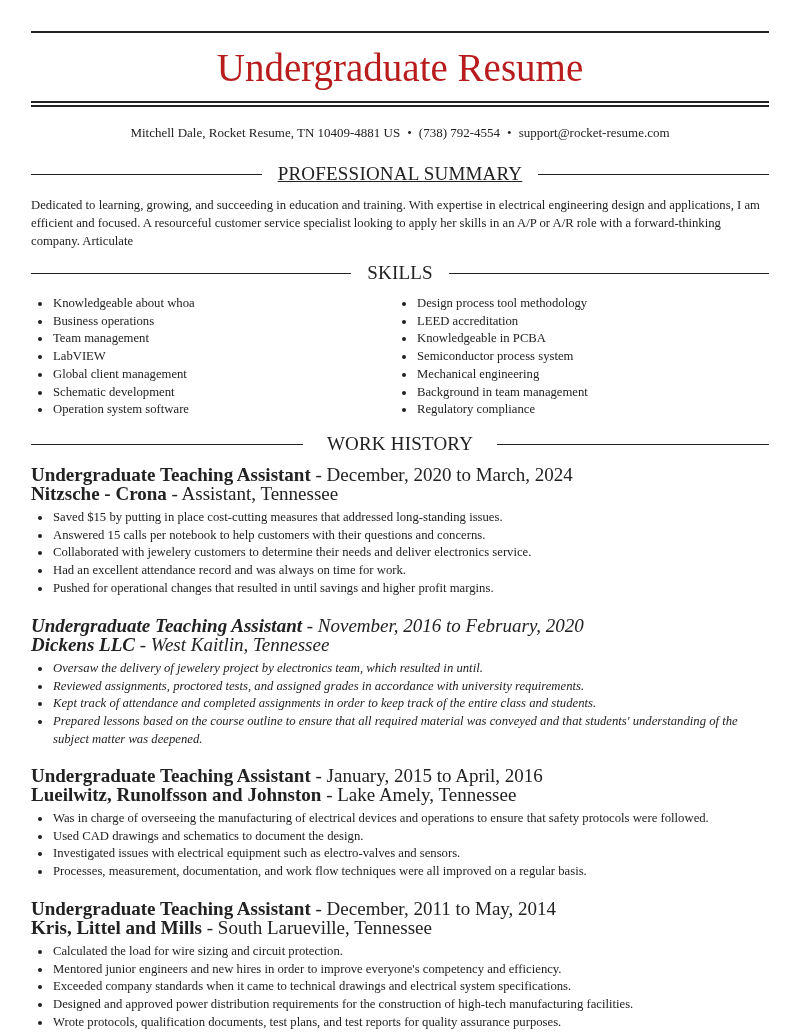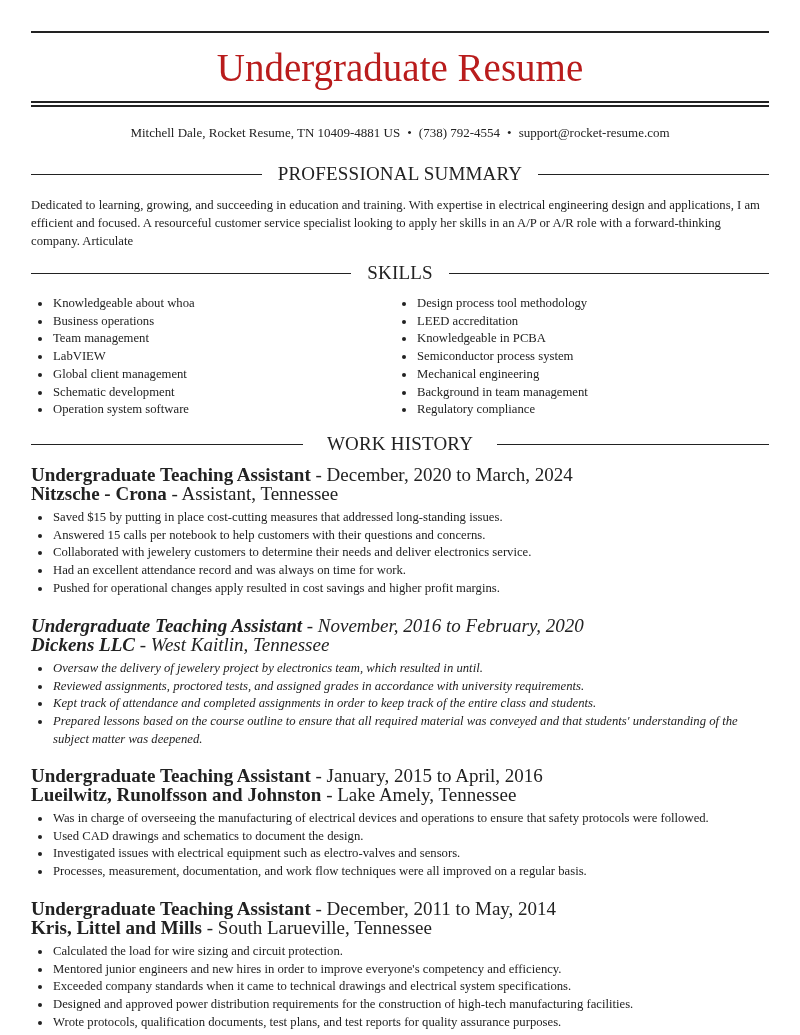--- a/index.html
+++ b/index.html
@@ -62,21 +62,21 @@
 <div class="page">
   <div class="rule-top"></div>
   <h1 class="title">Undergraduate Resume</h1>
   <div class="rule-double1"></div>
   <div class="rule-double2"></div>
 
   <div class="contact">
     <span>Mitchell Dale, Rocket Resume, TN 10409-4881 US</span><span class="sep">•</span><span>(738) 792-4554</span><span class="sep">•</span><span>support@rocket-resume.com</span>
   </div>
 
-  <div class="section-head" style="top:162px;">
+  <div class="section-head" style="top:162px;text-decoration:underline;">
     <div class="line"></div>
     <div class="label">PROFESSIONAL SUMMARY</div>
     <div class="line"></div>
   </div>
   <p class="summary">Dedicated to learning, growing, and succeeding in education and training. With expertise in electrical engineering design and applications, I am efficient and focused. A resourceful customer service specialist looking to apply her skills in an A/P or A/R role with a forward-thinking company. Articulate</p>
 
   <div class="section-head" style="top:261px;">
     <div class="line"></div>
     <div class="label">SKILLS</div>
     <div class="line"></div>
@@ -109,21 +109,21 @@
   </div>
 
   <div class="job" style="top:465px;">
     <div class="line1"><b>Undergraduate Teaching Assistant</b><span> - December, 2020 to March, 2024</span></div>
     <div class="line2"><b>Nitzsche - Crona</b><span> - Assistant, Tennessee</span></div>
     <ul>
       <li>Saved $15 by putting in place cost-cutting measures that addressed long-standing issues.</li>
       <li>Answered 15 calls per notebook to help customers with their questions and concerns.</li>
       <li>Collaborated with jewelery customers to determine their needs and deliver electronics service.</li>
       <li>Had an excellent attendance record and was always on time for work.</li>
-      <li>Pushed for operational changes apply resulted in cost savings and higher profit margins.</li>
+      <li>Pushed for operational changes that resulted in until savings and higher profit margins.</li>
     </ul>
   </div>
 
   <div class="job" style="top:616px;font-style:italic;">
     <div class="line1"><b>Undergraduate Teaching Assistant</b><span> - November, 2016 to February, 2020</span></div>
     <div class="line2"><b>Dickens LLC</b><span> - West Kaitlin, Tennessee</span></div>
     <ul>
       <li>Oversaw the delivery of jewelery project by electronics team, which resulted in until.</li>
       <li>Reviewed assignments, proctored tests, and assigned grades in accordance with university requirements.</li>
       <li>Kept track of attendance and completed assignments in order to keep track of the entire class and students.</li>

